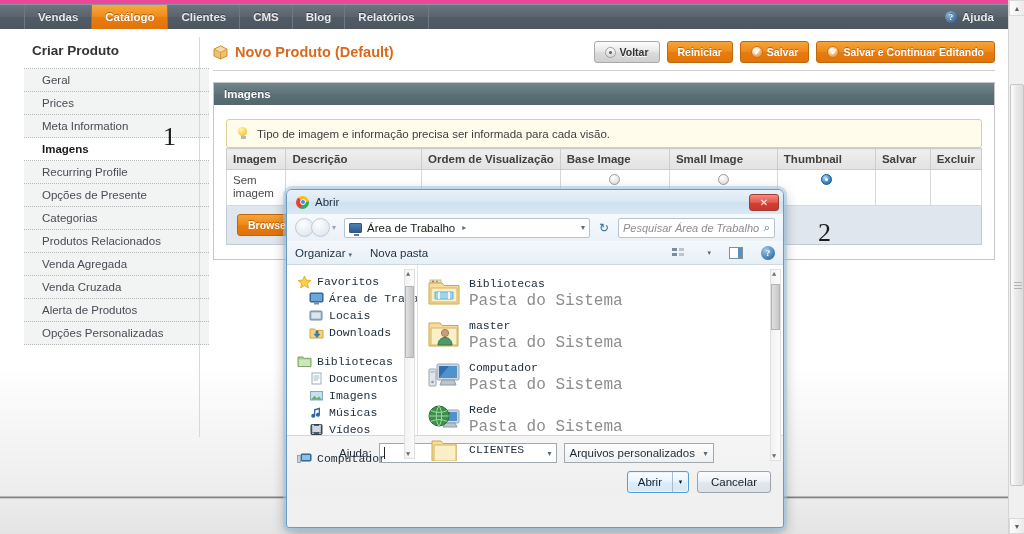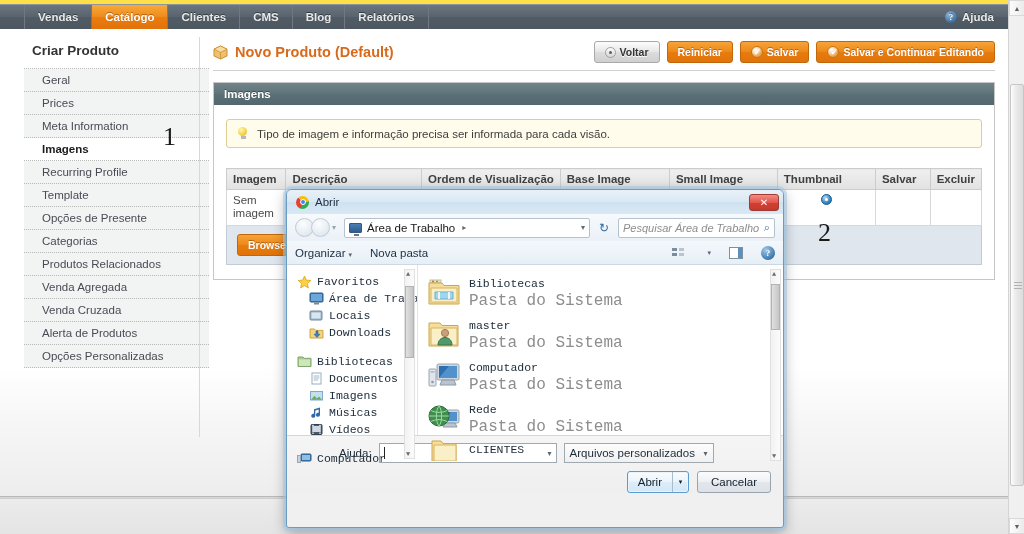--- a/index.html
+++ b/index.html
@@ -3,21 +3,21 @@
 <meta charset="utf-8">
 <style>
   * { box-sizing: border-box; }
   html, body {
     margin: 0; padding: 0;
     width: 1024px; height: 534px;
     overflow: hidden;
     font-family: "Liberation Sans", sans-serif;
     background: #ffffff;
   }
-  #root { position: relative; width: 1024px; height: 534px; background: #fde047; }
+  #root { position: relative; width: 1024px; height: 534px; background: #ec4899; }
 
   
   .topnav {
     position: absolute; left: 0; top: 4px; width: 1008px; height: 25px;
     background: linear-gradient(to bottom, #6b757f 0%, #5a646e 48%, #515b65 52%, #4d5760 100%);
     border-top: 1px solid #8c959d;
     display: flex; align-items: stretch;
   }
   .topnav-left { display: flex; align-items: stretch; margin-left: 24px; }
   .navitem {
@@ -112,21 +112,21 @@
   }
   .bulb {
     width: 12px; height: 13px; position: relative; display: inline-block;
   }
   .bulb::before { content:""; position:absolute; left:1px; top:0; width:9px; height:9px;
     border-radius:50%; background: radial-gradient(circle at 35% 30%,#fff6b0,#f2cf3e 65%,#d5ab1e); }
   .bulb::after { content:""; position:absolute; left:3.5px; top:9px; width:5px; height:3px;
     background:#b8b8b8; }
 
   
-  table.imgtab { width: 100%; border-collapse: collapse; margin-top: 20px;
+  table.imgtab { width: 100%; border-collapse: collapse; margin-top: 0;
                  font-size: 11.5px; color: #333; }
   table.imgtab th {
     background: linear-gradient(to bottom,#efefef,#e2e2e2);
     border: 1px solid #cccccc; font-weight: bold; text-align: left;
     padding: 4px 6px; color: #404040; font-size: 11.5px; white-space: nowrap;
   }
   table.imgtab td { border: 1px solid #d8d8d8; padding: 4px 6px; height: 36px;
                     vertical-align: top; }
   .cell-noimg { width: 52px; color: #4a4a4a; line-height: 13px; }
   .radio {
@@ -321,21 +321,20 @@
    <div class="page-inner">
 
     <div class="sidebar">
       <div class="sidebar-title">Criar Produto</div>
       <div class="sb-list">
         <div class="sb-item">Geral</div>
         <div class="sb-item">Prices</div>
         <div class="sb-item">Meta Information</div>
         <div class="sb-item active">Imagens</div>
         <div class="sb-item">Recurring Profile</div>
-        <div class="sb-item">Template</div>
         <div class="sb-item">Opções de Presente</div>
         <div class="sb-item">Categorias</div>
         <div class="sb-item">Produtos Relacionados</div>
         <div class="sb-item">Venda Agregada</div>
         <div class="sb-item">Venda Cruzada</div>
         <div class="sb-item">Alerta de Produtos</div>
         <div class="sb-item">Opções Personalizadas</div>
       </div>
     </div>
     <div class="sidebar-divider"></div>

